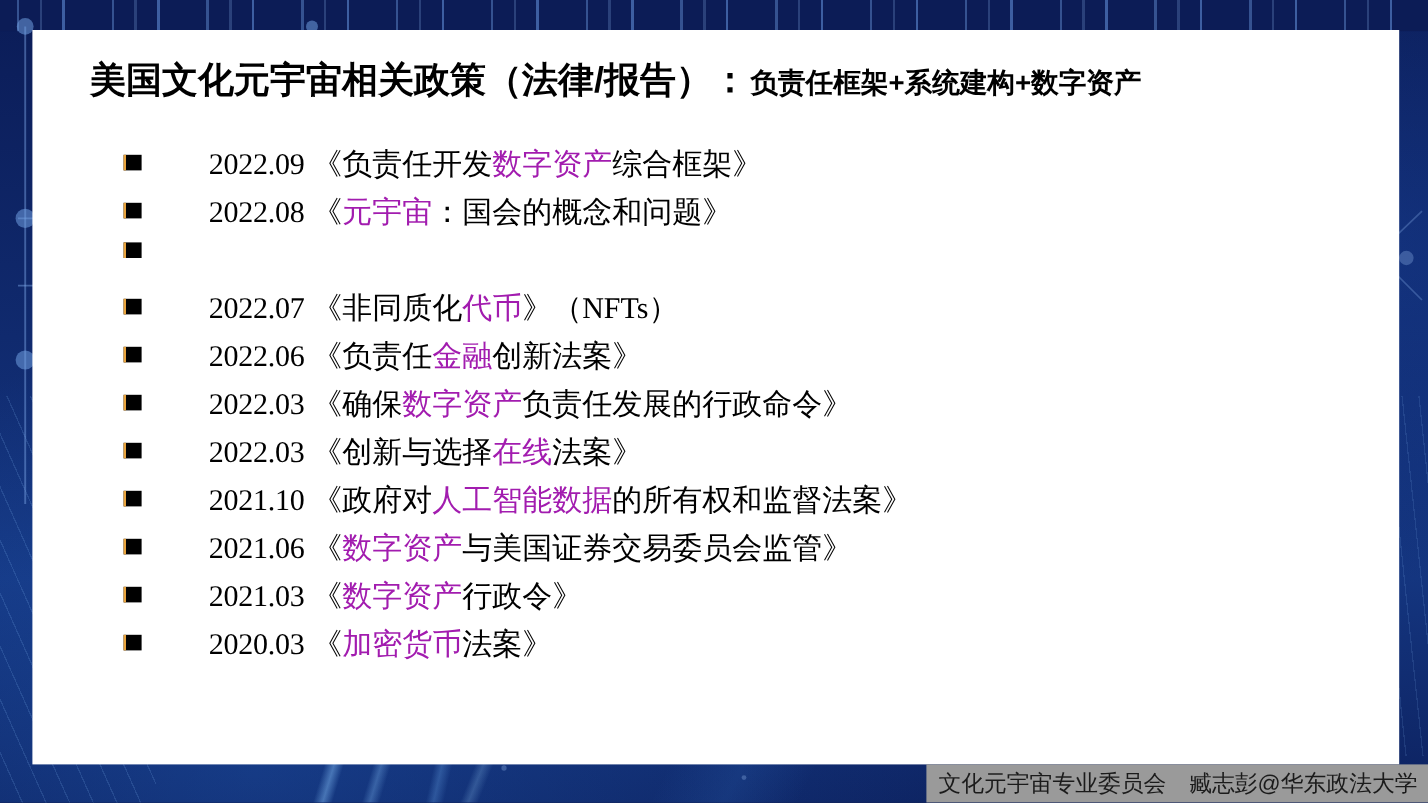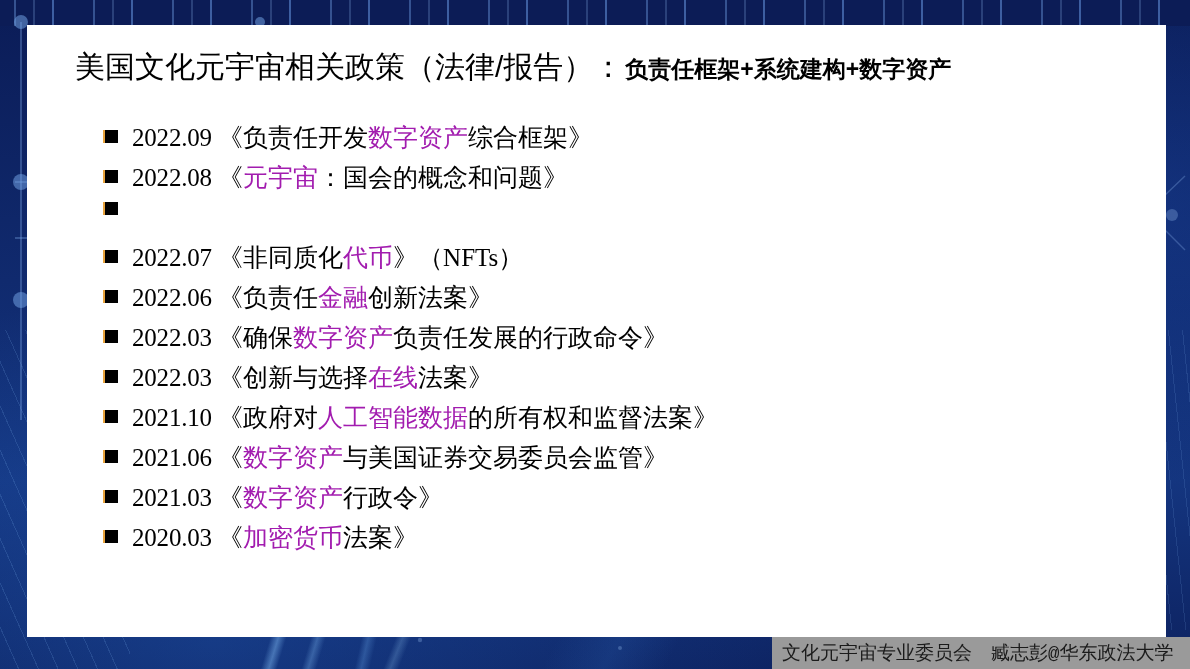--- a/index.html
+++ b/index.html
@@ -73,21 +73,21 @@
 
   
   #title-row {
     position: absolute;
     left: 48px;
     top: 22px;
     white-space: nowrap;
   }
   .title-main {
     font-family: "Liberation Sans", "DejaVu Sans", sans-serif;
-    font-weight: normal;
+    font-weight: bold;
     font-size: 30px;
     color: #000000;
     letter-spacing: 0px;
   }
   .title-sub {
     font-family: "Liberation Sans", "DejaVu Sans", sans-serif;
     font-weight: bold;
     font-size: 23px;
     color: #000000;
     padding-left: 2px;
@@ -116,39 +116,39 @@
     position: relative;
     top: -3px;
   }
   .txt {
     font-family: "Liberation Serif", "DejaVu Serif", serif;
     font-size: 25px;
     color: #000000;
     white-space: nowrap;
     line-height: 1;
   }
-  .txt .date { letter-spacing: -0.2px; }
+  .txt .date { letter-spacing: -0.2px; margin-left: 42px; }
   .txt .hl { color: #a21caf; }
 
   
   #footer {
     position: absolute;
     left: 772px;
     bottom: 0px;
     width: 418px;
     height: 32px;
     background: #9a9a9a;
     display: flex;
     align-items: center;
     justify-content: flex-start;
     padding-left: 10px;
     box-sizing: border-box;
   }
   #footer .ftxt {
-    font-family: Liberation Mono, monospace;
+    font-family: Liberation Sans, sans-serif;
     font-size: 19px;
     color: #1b1b1b;
     white-space: nowrap;
   }
 </style>
 </head>
 <body>
 
 <div id="slide">
 

